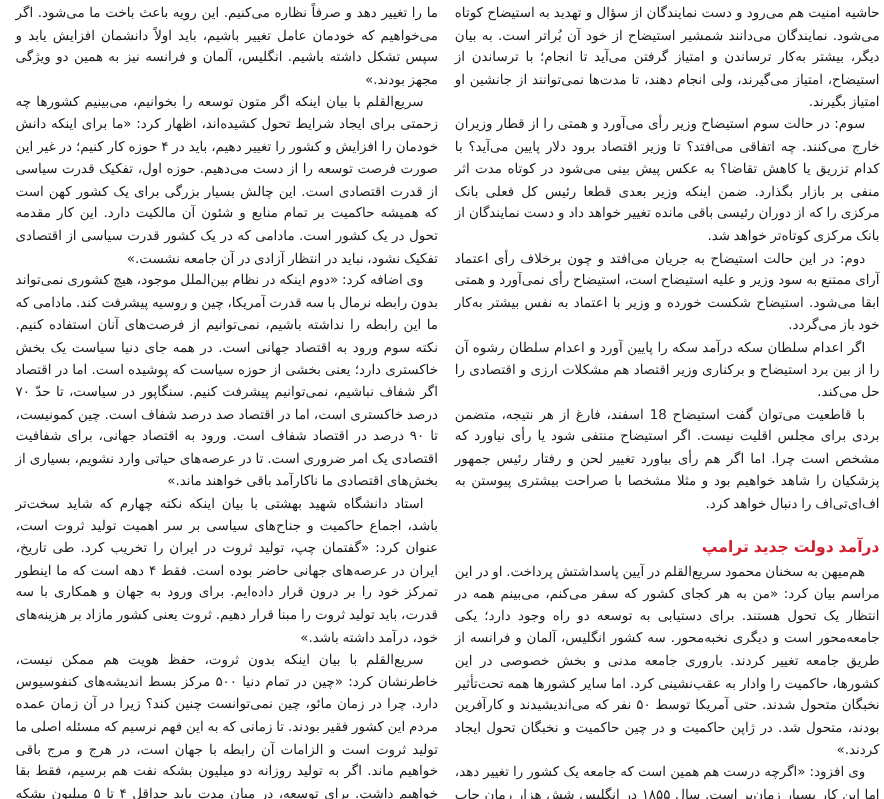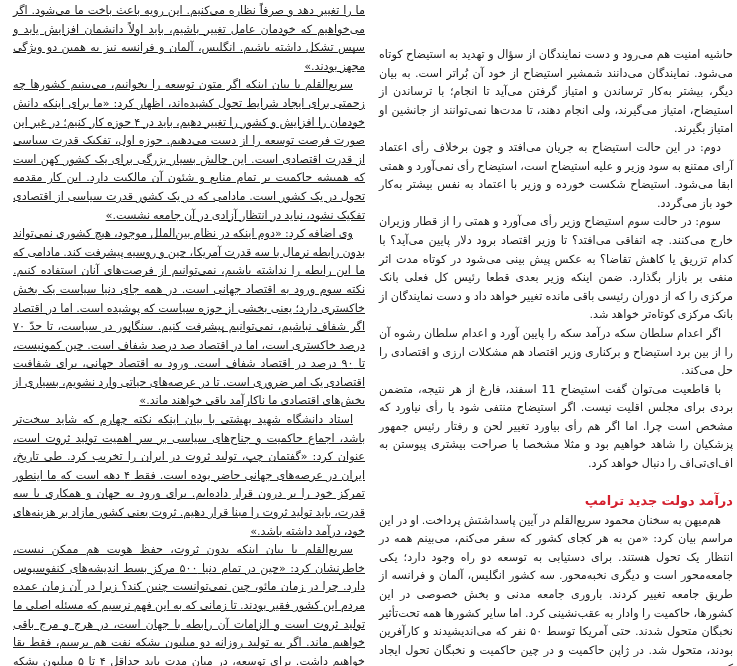--- a/index.html
+++ b/index.html
@@ -12,39 +12,39 @@
     position: relative; width: 737px; height: 666px;
     display: flex; flex-direction: row; direction: rtl;
     box-sizing: border-box; padding: 2px 4px 0 4px;
   }
   .col {
     width: 360px; box-sizing: border-box; direction: rtl;
     text-align: justify; text-align-last: right;
     font-size: 11.2px; line-height: 18.6px; letter-spacing: -0.35px;
     word-spacing: -0.5px;
   }
-  .col-right { padding-left: 6px; margin-top: 44px; }
-  .col-left { padding-right: 8px; text-decoration: underline; }
+  .col-right { padding-left: 6px; }
+  .col-left { padding-right: 8px; }
   p { margin: 0; text-indent: 12px; }
   p.cont { text-indent: 0; }
   .heading {
     color: #d4202e; font-weight: bold; font-size: 13px;
     margin: 18px 0 2px 0; line-height: 18px; text-indent: 0;
   }
 </style>
 </head>
 <body>
 
 <div class="page">
   <div class="col col-right">
     <p class="cont">حاشیه امنیت هم می‌رود و دست نمایندگان از سؤال و تهدید به استیضاح کوتاه می‌شود. نمایندگان می‌دانند شمشیر استیضاح از خود آن بُراتر است. به بیان دیگر، بیشتر به‌کار ترساندن و امتیاز گرفتن می‌آید تا انجام؛ با ترساندن از استیضاح، امتیاز می‌گیرند، ولی انجام دهند، تا مدت‌ها نمی‌توانند از جانشین او امتیاز بگیرند.</p>
+    <p>سوم: در حالت سوم استیضاح وزیر رأی می‌آورد و همتی را از قطار وزیران خارج می‌کنند. چه اتفاقی می‌افتد؟ تا وزیر اقتصاد برود دلار پایین می‌آید؟ با کدام تزریق یا کاهش تقاضا؟ به عکس پیش بینی می‌شود در کوتاه مدت اثر منفی بر بازار بگذارد. ضمن اینکه وزیر بعدی قطعا رئیس کل فعلی بانک مرکزی را که از دوران رئیسی باقی مانده تغییر خواهد داد و دست نمایندگان از بانک مرکزی کوتاه‌تر خواهد شد.</p>
     <p>دوم: در این حالت استیضاح به جریان می‌افتد و چون برخلاف رأی اعتماد آرای ممتنع به سود وزیر و علیه استیضاح است، استیضاح رأی نمی‌آورد و همتی ابقا می‌شود. استیضاح شکست خورده و وزیر با اعتماد به نفس بیشتر به‌کار خود باز می‌گردد.</p>
-    <p>سوم: در حالت سوم استیضاح وزیر رأی می‌آورد و همتی را از قطار وزیران خارج می‌کنند. چه اتفاقی می‌افتد؟ تا وزیر اقتصاد برود دلار پایین می‌آید؟ با کدام تزریق یا کاهش تقاضا؟ به عکس پیش بینی می‌شود در کوتاه مدت اثر منفی بر بازار بگذارد. ضمن اینکه وزیر بعدی قطعا رئیس کل فعلی بانک مرکزی را که از دوران رئیسی باقی مانده تغییر خواهد داد و دست نمایندگان از بانک مرکزی کوتاه‌تر خواهد شد.</p>
     <p>اگر اعدام سلطان سکه درآمد سکه را پایین آورد و اعدام سلطان رشوه آن را از بین برد استیضاح و برکناری وزیر اقتصاد هم مشکلات ارزی و اقتصادی را حل می‌کند.</p>
-    <p>با قاطعیت می‌توان گفت استیضاح 11 اسفند، فارغ از هر نتیجه، متضمن بردی برای مجلس اقلیت نیست. اگر استیضاح منتفی شود یا رأی نیاورد که مشخص است چرا. اما اگر هم رأی بیاورد تغییر لحن و رفتار رئیس جمهور پزشکیان را شاهد خواهیم بود و مثلا مشخصا با صراحت بیشتری پیوستن به اف‌ای‌تی‌اف را دنبال خواهد کرد.</p>
+    <p>با قاطعیت می‌توان گفت استیضاح 18 اسفند، فارغ از هر نتیجه، متضمن بردی برای مجلس اقلیت نیست. اگر استیضاح منتفی شود یا رأی نیاورد که مشخص است چرا. اما اگر هم رأی بیاورد تغییر لحن و رفتار رئیس جمهور پزشکیان را شاهد خواهیم بود و مثلا مشخصا با صراحت بیشتری پیوستن به اف‌ای‌تی‌اف را دنبال خواهد کرد.</p>
     <div class="heading">درآمد دولت جدید ترامپ</div>
     <p>هم‌میهن به سخنان محمود سریع‌القلم در آیین پاسداشتش پرداخت. او در این مراسم بیان کرد: «من به هر کجای کشور که سفر می‌کنم، می‌بینم همه در انتظار یک تحول هستند. برای دستیابی به توسعه دو راه وجود دارد؛ یکی جامعه‌محور است و دیگری نخبه‌محور. سه کشور انگلیس، آلمان و فرانسه از طریق جامعه تغییر کردند. باروری جامعه مدنی و بخش خصوصی در این کشورها، حاکمیت را وادار به عقب‌نشینی کرد. اما سایر کشورها همه تحت‌تأثیر نخبگان متحول شدند. حتی آمریکا توسط ۵۰ نفر که می‌اندیشیدند و کارآفرین بودند، متحول شد. در ژاپن حاکمیت و در چین حاکمیت و نخبگان تحول ایجاد کردند.»</p>
     <p>وی افزود: «اگرچه درست هم همین است که جامعه یک کشور را تغییر دهد، اما این کار بسیار زمان‌بر است. سال ۱۸۵۵ در انگلیس شش هزار رمان چاپ شد. یعنی مردم آگاهی داشتند و توانستند پارلمان خود را وادار به تغییر کنند. در آلمان و فرانسه نیز چنین بود. در سایر دنیا اما مردم چنین سطحی از آگاهی نداشتند و این نخبگان بودند که تشخیص دادند و تغییر ایجاد کردند.»</p>
 
   </div>
   <div class="col col-left">
     <p class="cont">ما را تغییر دهد و صرفاً نظاره می‌کنیم. این رویه باعث باخت ما می‌شود. اگر می‌خواهیم که خودمان عامل تغییر باشیم، باید اولاً دانشمان افزایش یابد و سپس تشکل داشته باشیم. انگلیس، آلمان و فرانسه نیز به همین دو ویژگی مجهز بودند.»</p>
     <p>سریع‌القلم با بیان اینکه اگر متون توسعه را بخوانیم، می‌بینیم کشورها چه زحمتی برای ایجاد شرایط تحول کشیده‌اند، اظهار کرد: «ما برای اینکه دانش خودمان را افزایش و کشور را تغییر دهیم، باید در ۴ حوزه کار کنیم؛ در غیر این صورت فرصت توسعه را از دست می‌دهیم. حوزه اول، تفکیک قدرت سیاسی از قدرت اقتصادی است. این چالش بسیار بزرگی برای یک کشور کهن است که همیشه حاکمیت بر تمام منابع و شئون آن مالکیت دارد. این کار مقدمه تحول در یک کشور است. مادامی که در یک کشور قدرت سیاسی از اقتصادی تفکیک نشود، نباید در انتظار آزادی در آن جامعه نشست.»</p>
     <p>وی اضافه کرد: «دوم اینکه در نظام بین‌الملل موجود، هیچ کشوری نمی‌تواند بدون رابطه نرمال با سه قدرت آمریکا، چین و روسیه پیشرفت کند. مادامی که ما این رابطه را نداشته باشیم، نمی‌توانیم از فرصت‌های آنان استفاده کنیم. نکته سوم ورود به اقتصاد جهانی است. در همه جای دنیا سیاست یک بخش خاکستری دارد؛ یعنی بخشی از حوزه سیاست که پوشیده است. اما در اقتصاد اگر شفاف نباشیم، نمی‌توانیم پیشرفت کنیم. سنگاپور در سیاست، تا حدّ ۷۰ درصد خاکستری است، اما در اقتصاد صد درصد شفاف است. چین کمونیست، تا ۹۰ درصد در اقتصاد شفاف است. ورود به اقتصاد جهانی، برای شفافیت اقتصادی یک امر ضروری است. تا در عرصه‌های حیاتی وارد نشویم، بسیاری از بخش‌های اقتصادی ما ناکارآمد باقی خواهند ماند.»</p>
     <p>استاد دانشگاه شهید بهشتی با بیان اینکه نکته چهارم که شاید سخت‌تر باشد، اجماع حاکمیت و جناح‌های سیاسی بر سر اهمیت تولید ثروت است، عنوان کرد: «گفتمان چپ، تولید ثروت در ایران را تخریب کرد. طی تاریخ، ایران در عرصه‌های جهانی حاضر بوده است. فقط ۴ دهه است که ما اینطور تمرکز خود را بر درون قرار داده‌ایم. برای ورود به جهان و همکاری با سه قدرت، باید تولید ثروت را مبنا قرار دهیم. ثروت یعنی کشور مازاد بر هزینه‌های خود، درآمد داشته باشد.»</p>

